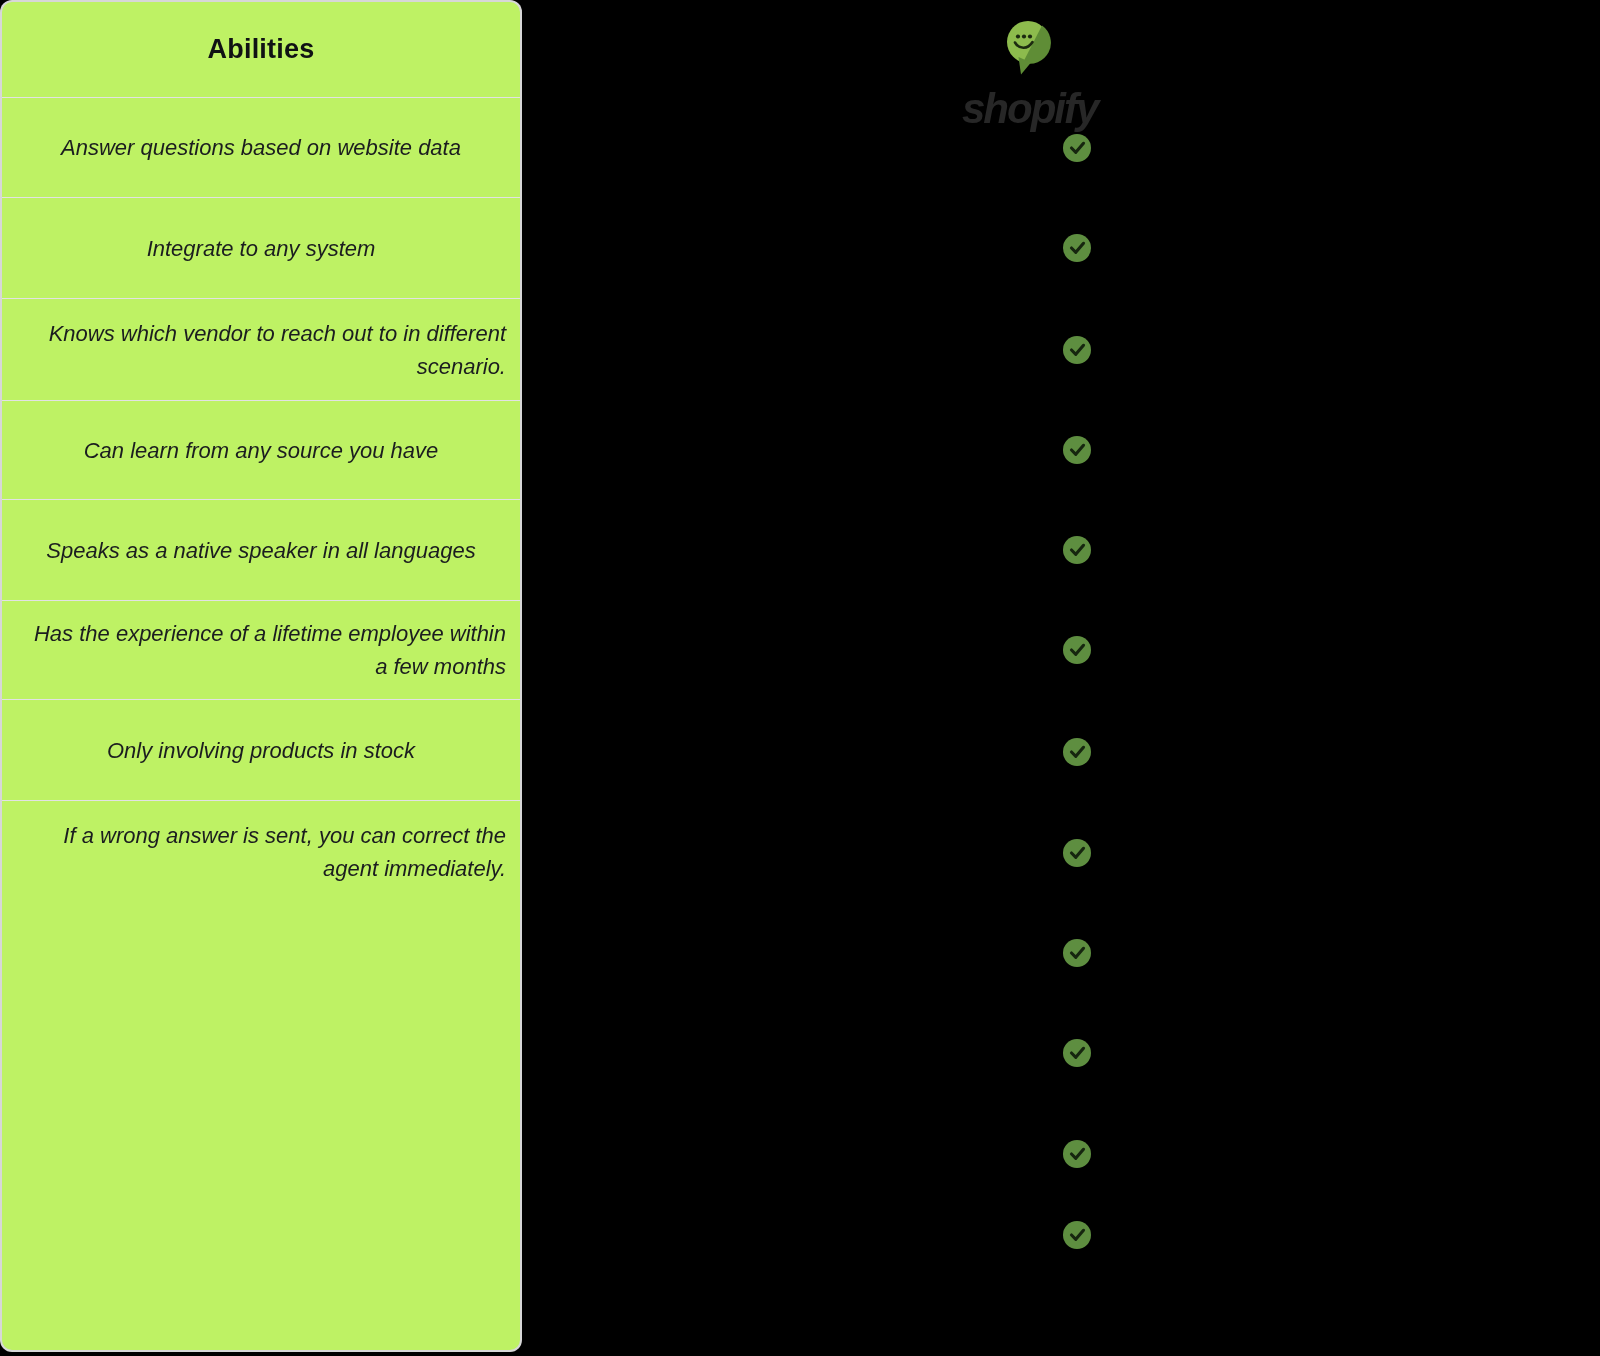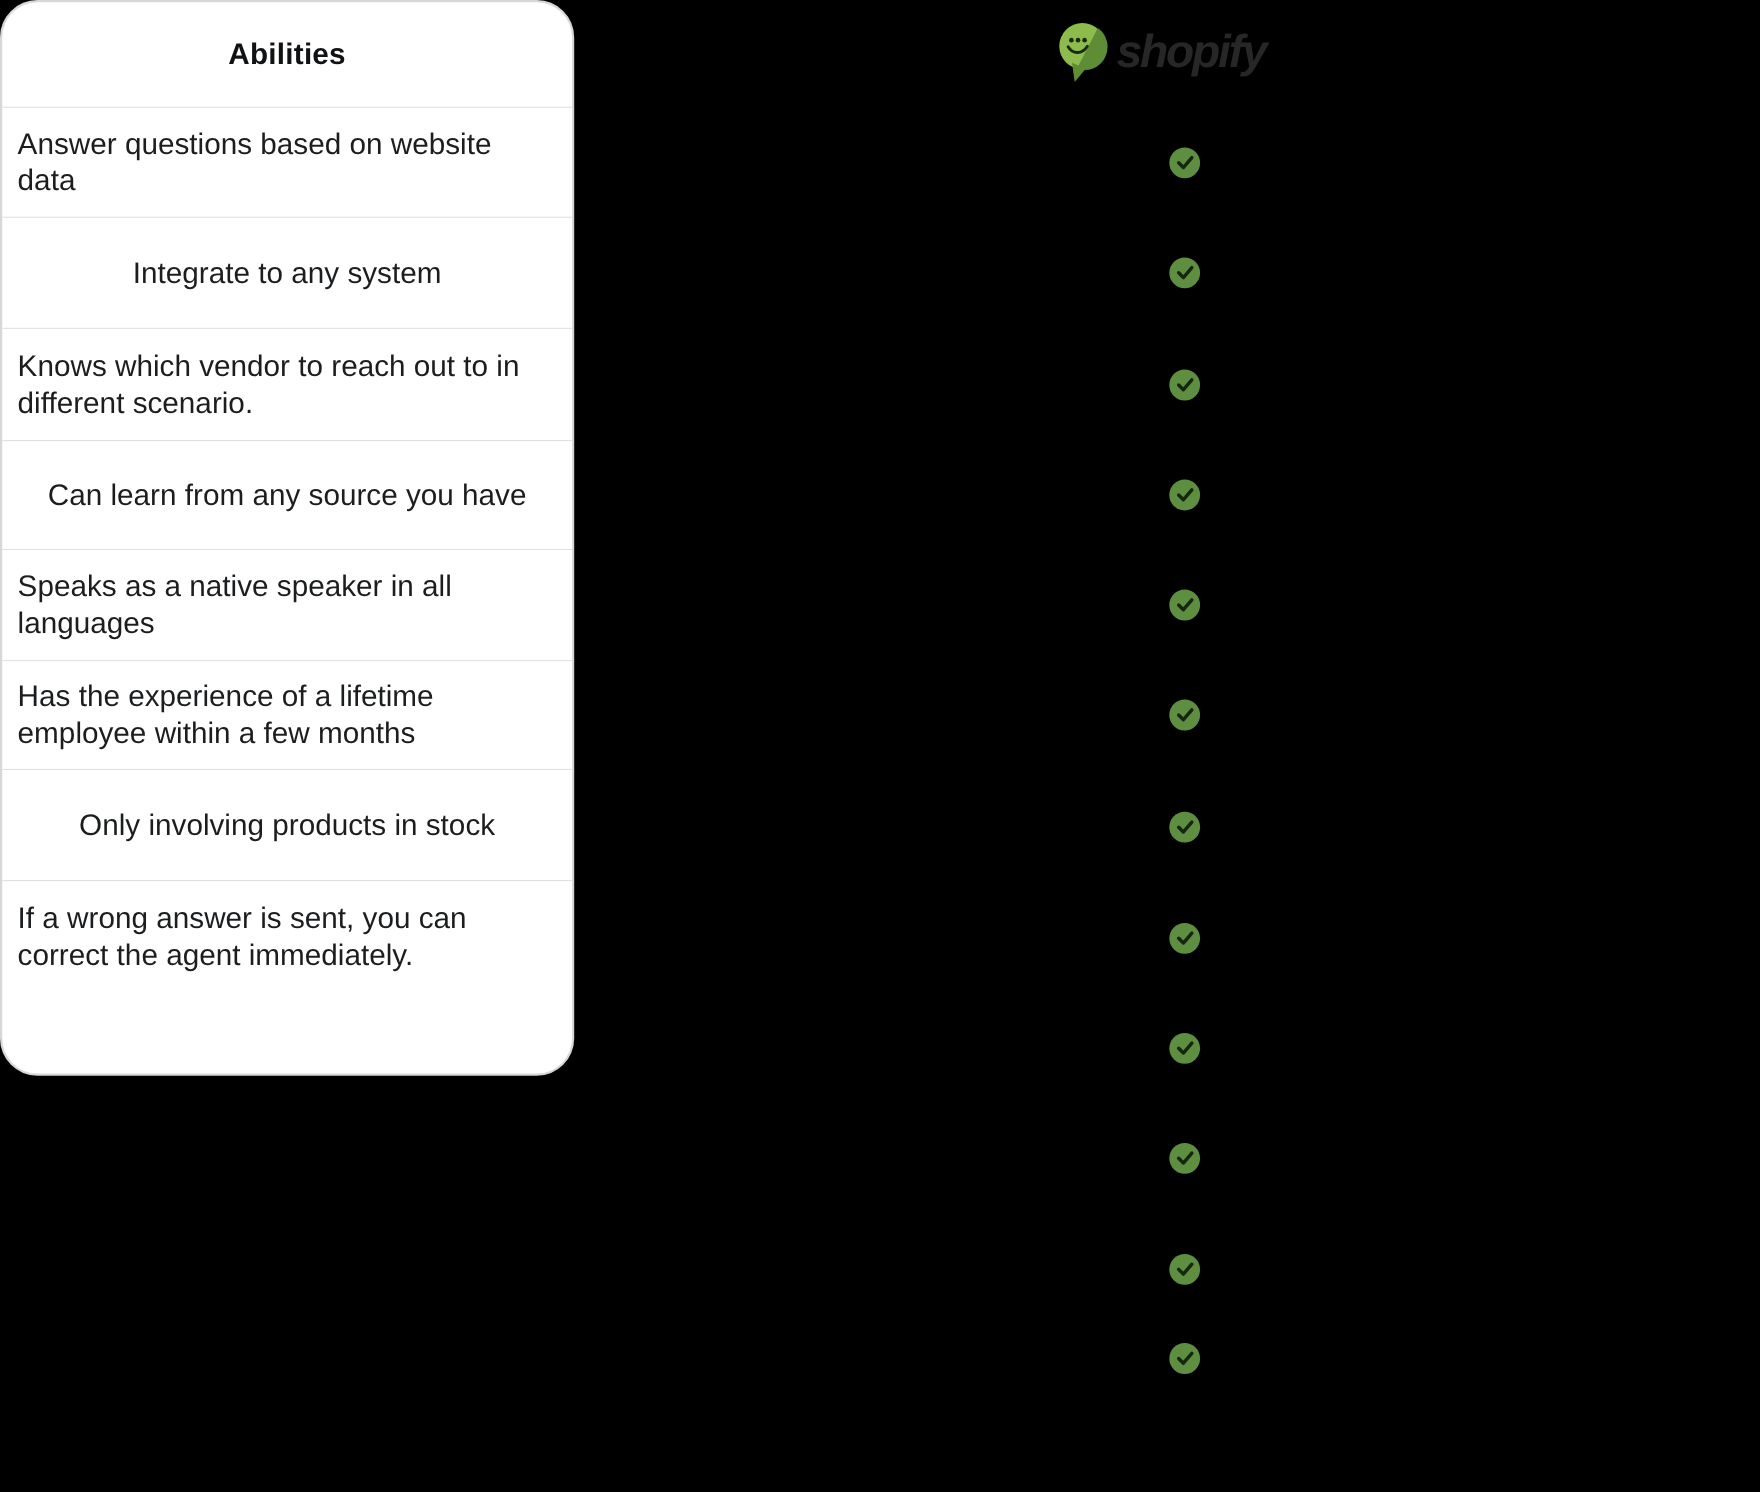--- a/index.html
+++ b/index.html
@@ -8,46 +8,47 @@
     position:relative;
     background:#000000;
     font-family:"Liberation Sans", sans-serif;
     overflow:hidden;
   }
 
   
   .card {
     position:absolute;
     left:2px; top:2px;
-    width:518px; height:974px;
-    background:#ffffff;
-    border-radius:32px;
+    width:518px; height:1348px;
+    background:#bef264;
+    border-radius:10px;
     box-shadow:0 0 0 2px #d7d7d7, 0 2px 8px rgba(0,0,0,.35);
     overflow:hidden;
   }
   .card-header {
     height:96px;
     display:flex; align-items:center; justify-content:center;
     font-size:27px; font-weight:700; color:#101214;
     border-bottom:1px solid #e2e2e4;
     letter-spacing:.2px;
   }
   .row {
     display:flex; align-items:center; justify-content:center;
-    text-align:left;
+    text-align:right;
     padding:0 14px;
-    font-size:27px; line-height:33px; color:#1b1d1f;
+    font-size:22px; line-height:33px; color:#1b1d1f;
     border-bottom:1px solid #e2e2e4;
+    font-style:italic;
   }
   .row.last { border-bottom:none; padding-bottom:38px; }
 
   
   .logo {
     position:absolute; left:962px; top:18px;
-    display:flex; align-items:center; gap:5px;
+    display:flex; align-items:center; gap:5px;flex-direction:column;
   }
   .logo svg { display:block; margin-top:2px; }
   .wordmark {
     font-size:42px; font-weight:700; font-style:italic;
     letter-spacing:-2px; color:#272727;
     line-height:56px;
   }
 
   .check {
     position:absolute; left:1063px;

